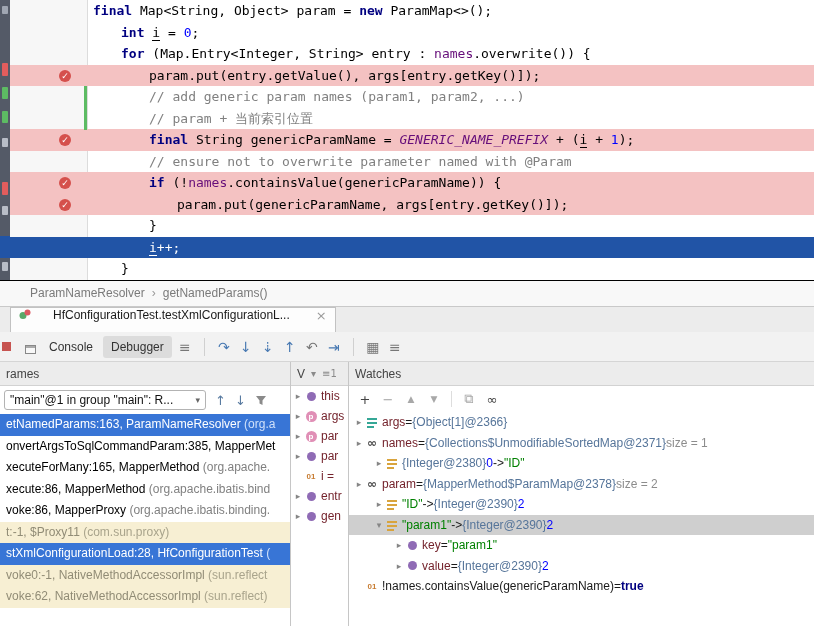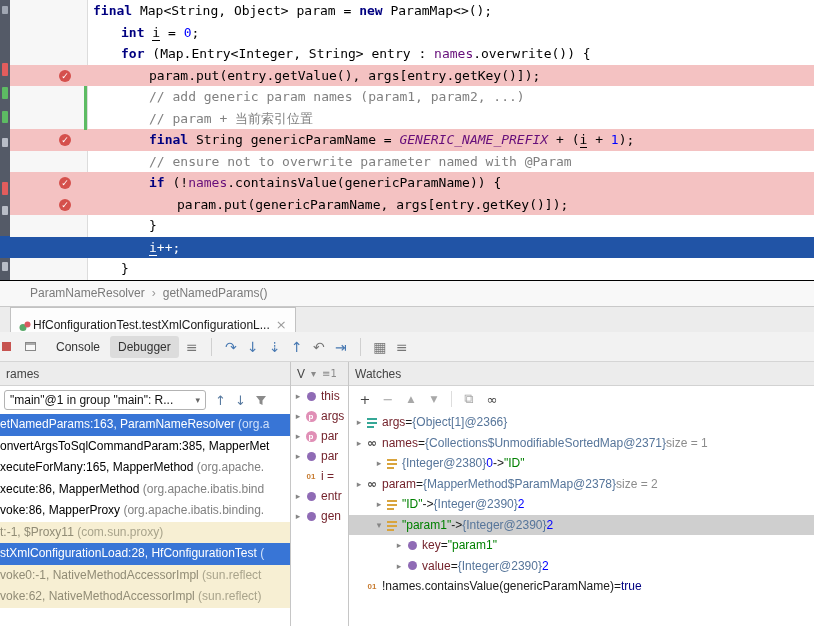--- a/index.html
+++ b/index.html
@@ -30,28 +30,28 @@
   .tk-f{color:#660e7a}
   .tk-sf{color:#660e7a;font-style:italic}
   .tk-u{color:#000;border-bottom:1px solid #000}
 
   
   .breadcrumbs{height:26px;line-height:24px;background:#f8f8f8;border-top:1px solid #000000;padding-left:30px;font-size:12px;color:#7a7a7a}
   .crumb-sep{margin:0 7px;color:#9a9a9a}
 
   
   .dbg-tabrow{height:26px;background:#ececec;border-top:1px solid #c9c9c9;display:flex;align-items:flex-end}
-  .dbg-tab{display:flex;align-items:flex-end;gap:2px;height:25px;margin-left:10px;padding:0 8px;background:#fdfdfd;
+  .dbg-tab{display:flex;align-items:flex-start;gap:22px;height:25px;margin-left:10px;padding:0 8px;background:#fdfdfd;
            border:1px solid #c2c2c2;border-bottom:none;font-size:12px;color:#1a1a1a;white-space:nowrap}
   .tab-close{color:#9a9a9a;font-size:13px;margin-left:4px;font-family:"DejaVu Sans",sans-serif}
 
   
   .dbg-toolbar{height:30px;background:#f2f2f2;border-bottom:1px solid #d5d5d5;display:flex;align-items:center;font-size:12px;color:#333}
   .tw-icon{width:9px;height:9px;background:#c75450;margin:0 6px 0 2px;flex:0 0 9px}
-  .tb-tab{display:flex;align-items:center;gap:20px;padding:4px 8px;border-radius:3px;margin-right:2px;white-space:nowrap}
+  .tb-tab{display:flex;align-items:flex-end;gap:13px;padding:4px 8px;border-radius:3px;margin-right:2px;white-space:nowrap}
   .tb-tab.selected{background:#dcdcdc}
   .console-icon{width:11px;height:9px;border:1px solid #888;background:linear-gradient(#aaa 0 2px,#f8f8f8 2px);display:inline-block}
   .tb-sep{width:1px;height:18px;background:#d0d0d0;margin:0 8px}
   .tb-icn{display:inline-block;width:22px;text-align:center;font-size:14px;color:#4879b2;font-family:"DejaVu Sans",sans-serif}
   .tb-icn.gray{color:#777}
   .step-icons,.right-icons{display:flex;align-items:center}
 
   
   .panels{display:flex;height:264px;overflow:hidden}
   .vsep{width:1px;background:#c6c6c6}
@@ -59,21 +59,21 @@
               display:flex;align-items:center;padding:0 6px;gap:6px;flex:0 0 24px}
   .vh-icn{color:#8a8a8a;font-size:10px;font-family:"DejaVu Sans",sans-serif}
 
   .panel-frames{width:290px;display:flex;flex-direction:column;overflow:hidden;background:#b91c1c}
   .frames-toolbar{height:28px;display:flex;align-items:center;gap:9px;padding:0 4px;background:#fff;flex:0 0 28px}
   .thread-combo{width:202px;height:20px;border:1px solid #b3b3b3;border-radius:3px;background:#fff;display:flex;align-items:center;padding:0 5px;font-size:12px}
   .thread-combo .val{flex:1;overflow:hidden;white-space:nowrap;color:#111}
   .combo-arrow{color:#666;font-size:9px;margin-left:2px;font-family:"DejaVu Sans",sans-serif}
   .ft-icn{color:#587aa0;font-size:13px;font-family:"DejaVu Sans",sans-serif}
   .frames-list{flex:1;overflow:hidden;background:#fff}
-  .frame-row{height:21.5px;line-height:21.5px;font-size:12px;white-space:nowrap;overflow:hidden;color:#000}
+  .frame-row{height:21.5px;line-height:21.5px;font-size:12px;padding-left:6px;white-space:nowrap;overflow:hidden;color:#000}
   .frame-row .fr-loc{color:#808080}
   .frame-row.selected{background:#3875d6;color:#fff}
   .frame-row.selected .fr-loc{color:#cfe0fa}
   .frame-row.library{background:#f7efd3;color:#918c76}
   .frame-row.library .fr-loc{color:#a9a48c}
 
   .panel-vars{width:57px;display:flex;flex-direction:column;overflow:hidden;background:#fff}
   .vars-list{flex:1;overflow:hidden;background:#fff}
   .var-row{height:20px;display:flex;align-items:center;font-size:12px;white-space:nowrap;overflow:hidden;padding-left:1px}
 
@@ -85,21 +85,21 @@
   .wt-tsep{width:1px;height:16px;background:#ddd;margin:0 4px}
   .watch-list{flex:1;overflow:hidden;background:#fff;font-size:12px}
   .watch-row{height:20.5px;display:flex;align-items:center;white-space:nowrap;overflow:hidden}
   .watch-row.selected{background:#cfcfcf}
   .wt-n{color:#74232c}
   .wt-p{color:#1a1a1a}
   .wt-v{color:#56759a}
   .wt-g{color:#8c8c8c}
   .wt-s{color:#008000}
   .wt-d{color:#0000ff}
-  .wt-k{color:#000080;font-weight:normal}
+  .wt-k{color:#000080;font-weight:bold}
 
   .chev{width:12px;flex:0 0 12px;font-size:9px;color:#868686;text-align:center;font-family:"DejaVu Sans",sans-serif}
   .row-icn{width:14px;flex:0 0 14px;display:inline-flex;justify-content:center;align-items:center;margin-right:3px}
   .p-circ{width:11px;height:11px;border-radius:50%;background:#e08fb6;color:#fff;font-size:8px;font-weight:bold;
           display:inline-flex;align-items:center;justify-content:center}
   .f-dot{width:9px;height:9px;border-radius:50%;background:#8f6bb5;display:inline-block}
   .prim01{font-size:8px;font-weight:bold;color:#c77c32}
   .w-glass{font-size:12px;color:#4a4a4a;font-weight:bold;font-family:"DejaVu Sans",sans-serif}
 </style>
 </head>

